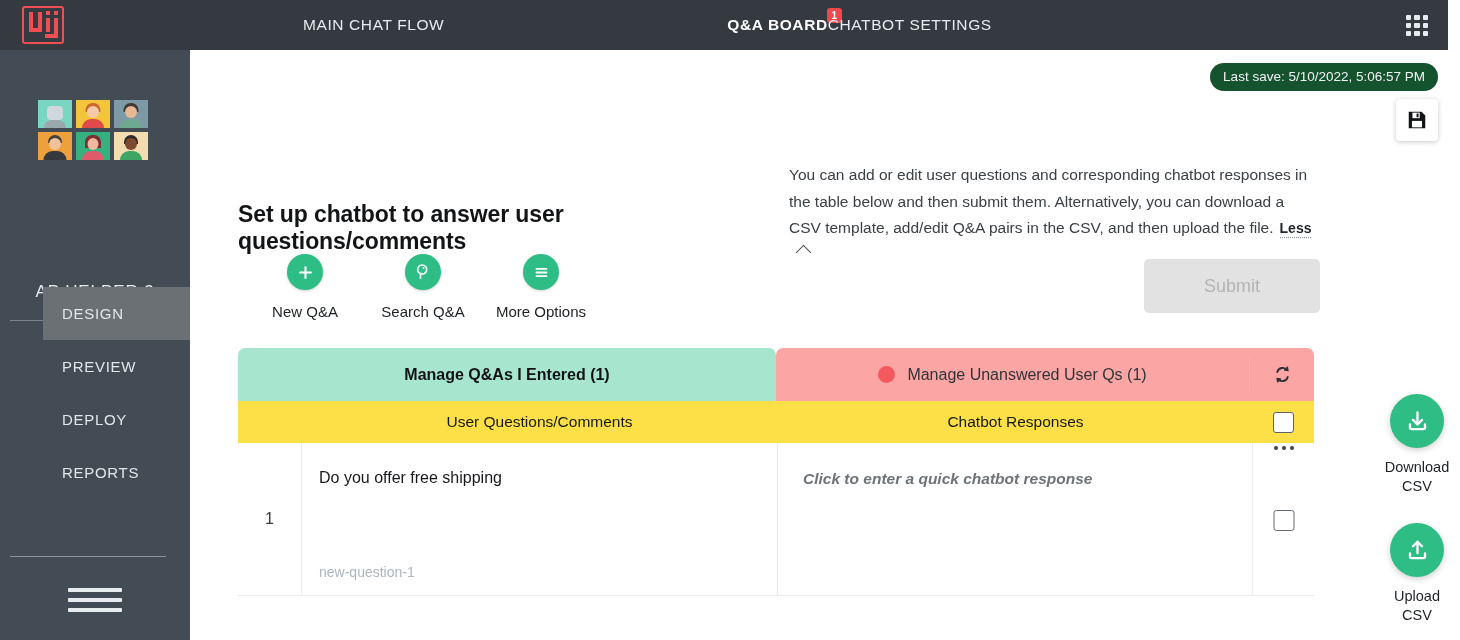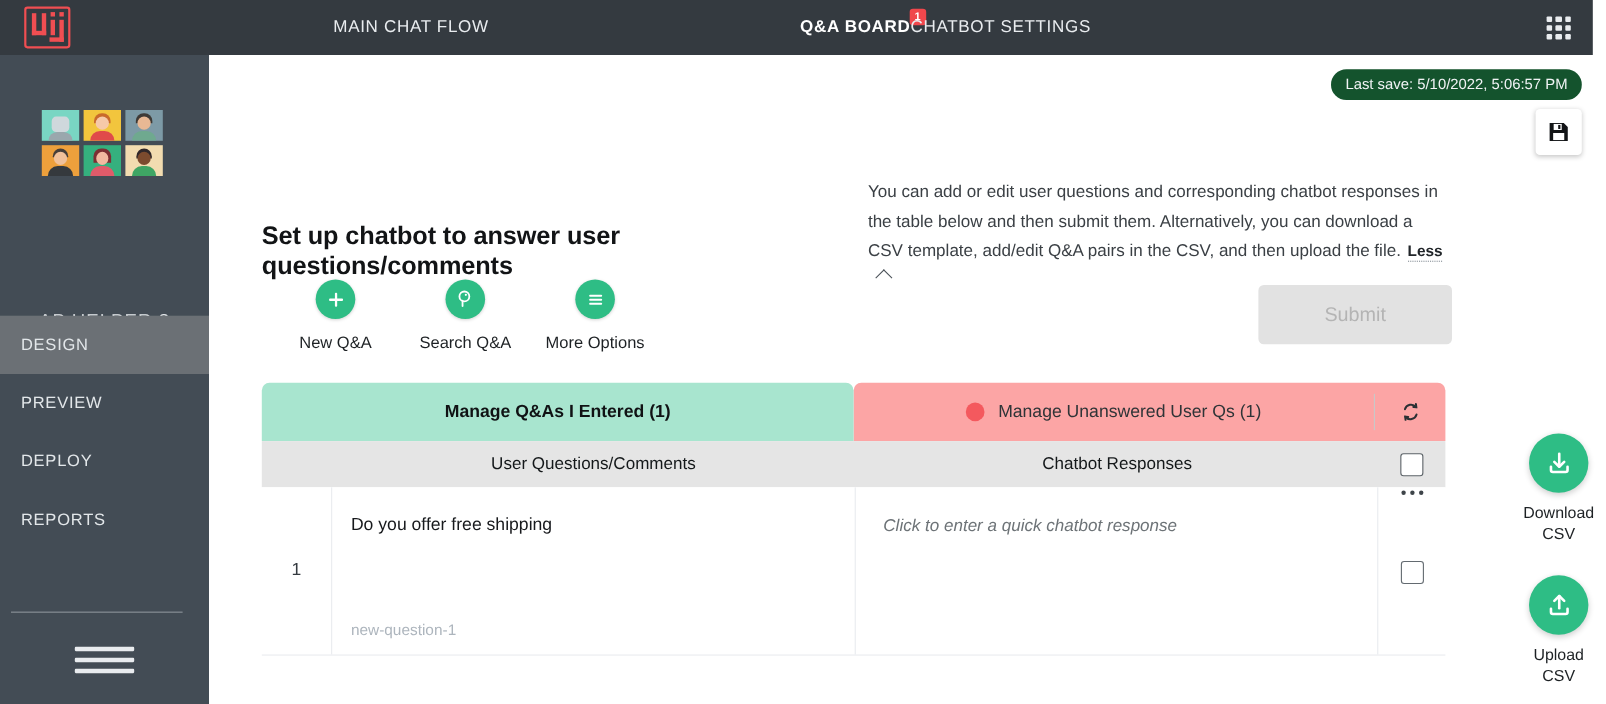--- a/index.html
+++ b/index.html
@@ -75,21 +75,21 @@
   .av .hair { position: absolute; left: 50%; transform: translateX(-50%); border-radius: 7px 7px 0 0; }
 
   .bot-name {
     position: absolute; top: 232px; width: 190px; text-align: center;
     color: #e9ecef; font-size: 17px; letter-spacing: .9px;
   }
   .side-rule {
     position: absolute; top: 270px; left: 10px; width: 156px; height: 1px;
     background: #7b848c;
   }
-  .menu { position: absolute; top: 237px; left: 0; width: 208px; }
+  .menu { position: absolute; top: 237px; left: 0; width: 208px; padding-left: 43px; }
   .menu-item {
     height: 53px; display: flex; align-items: center; padding-left: 19px;
     color: #e3e7ea; font-size: 15px; letter-spacing: .7px;
   }
   .menu-item.active { background: #6b7075; }
   .side-rule2 {
     position: absolute; top: 506px; left: 10px; width: 156px; height: 1px;
     background: #8c949b;
   }
   .burger { position: absolute; top: 538px; left: 68px; width: 54px; }
@@ -161,21 +161,21 @@
   .tab-inactive .dot {
     width: 17px; height: 17px; border-radius: 50%; background: #f4595e; margin-right: 12px;
   }
   .tab-inner { flex: 1; display: flex; align-items: center; justify-content: center; }
   .tab-divider { width: 1px; height: 33px; background: #c8c8c8; }
   .refresh-cell { width: 64px; display: flex; align-items: center; justify-content: center; }
 
   
   .table { position: absolute; top: 351px; left: 48px; width: 1076px; }
   .thead {
-    display: flex; height: 42px; background: #e5e5e5; align-items: center;
+    display: flex; height: 42px; background: #fde047; align-items: center;
     font-size: 15.5px; color: #14181a;
   }
   .th-num { width: 63px; }
   .th-q { width: 477px; text-align: center; }
   .th-r { width: 475px; text-align: center; }
   .th-c { width: 61px; display: flex; align-items: center; justify-content: center; }
   .chk {
     width: 21px; height: 21px; border: 1.6px solid #636a70; border-radius: 3px; background: #fff;
   }
   .chk-hdr { border-color: #5c6368; }
@@ -187,21 +187,21 @@
   }
   .td-q {
     width: 477px; border-left: 1px solid #e9ecef; border-right: 1px solid #e9ecef;
     padding: 26px 0 0 17px; position: relative;
   }
   .q-text { font-size: 16px; color: #17191c; }
   .q-sub { position: absolute; bottom: 15px; left: 17px; font-size: 14px; color: #adb5bd; }
   .td-r {
     width: 475px; border-right: 1px solid #e9ecef; padding: 27px 0 0 25px;
   }
-  .r-placeholder { font-size: 15.5px; color: #6d7377; font-style: italic; }
+  .r-placeholder { font-size: 15.5px; color: #6d7377; font-style: italic; font-weight: bold; }
   .td-act { width: 61px; position: relative; }
   .dots {
     position: absolute; top: 3px; left: 50%; transform: translateX(-50%);
     display: flex; gap: 4px;
   }
   .dots i { width: 4px; height: 4px; border-radius: 50%; background: #3e4449; display: block; }
   .row-chk { position: absolute; top: 67px; left: 50%; transform: translateX(-50%); }
 
   
   .rail { position: absolute; top: 344px; left: 1177px; width: 100px; text-align: center; }

